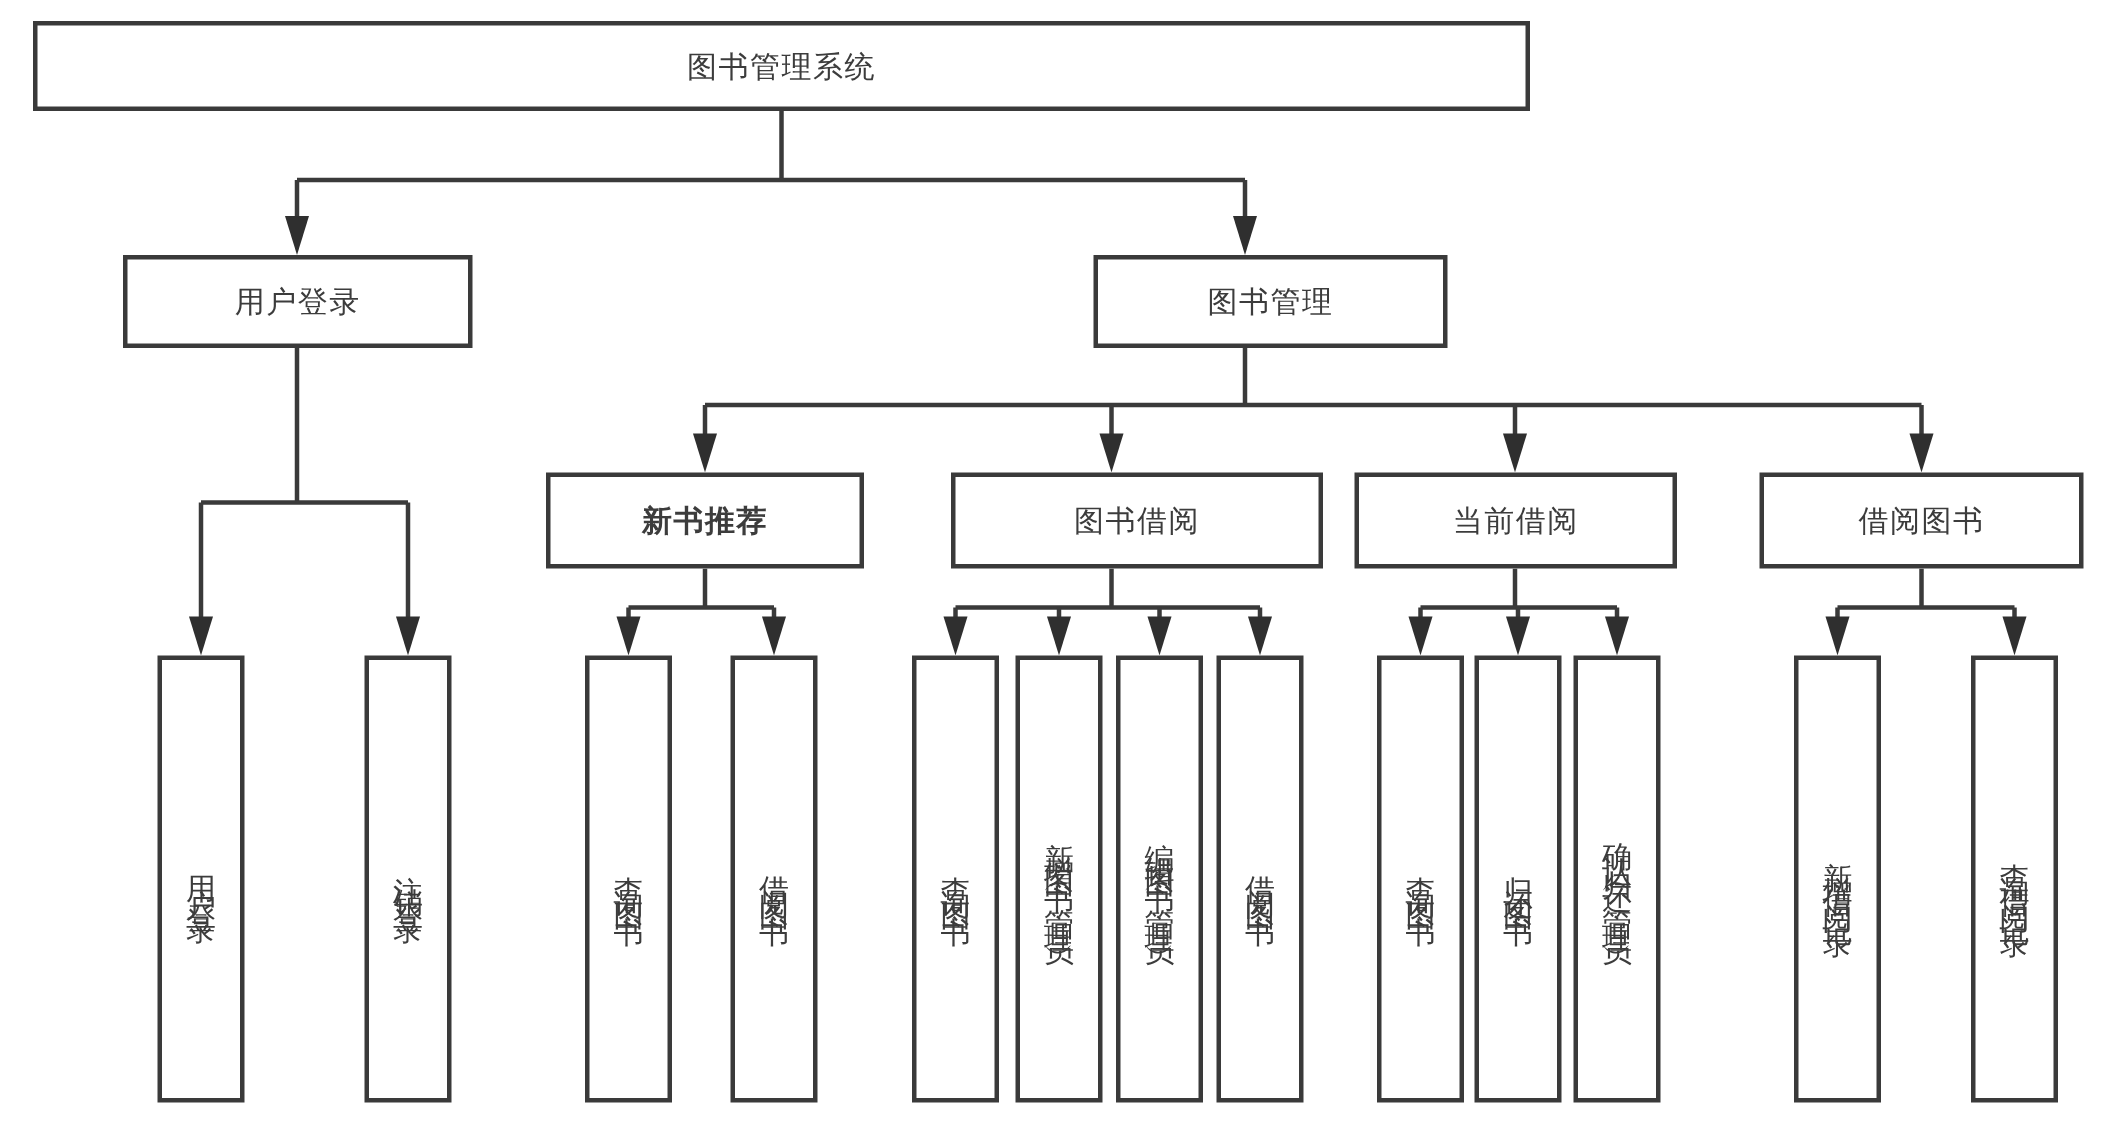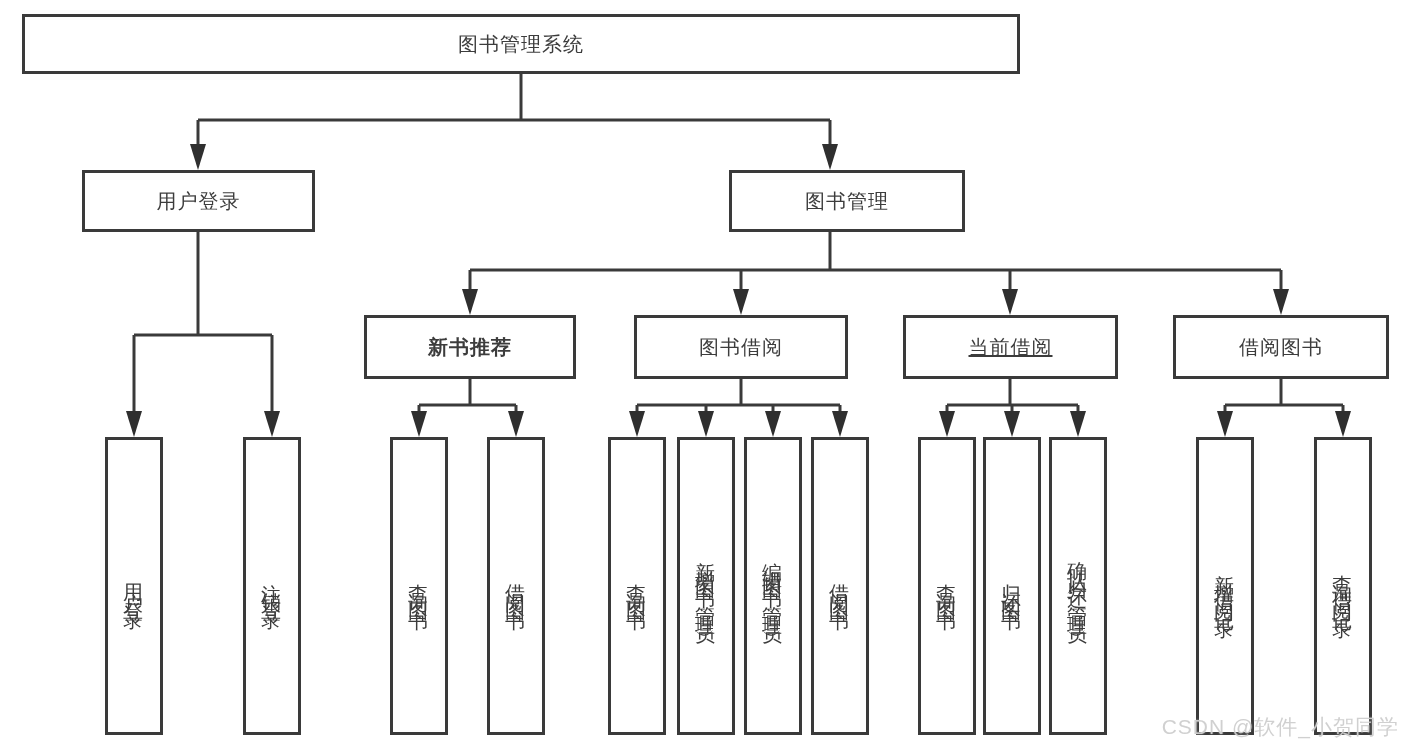--- a/index.html
+++ b/index.html
@@ -128,37 +128,36 @@
     <polygon points="1217,411 1233,411 1225,437"></polygon>
     <polygon points="1335,411 1351,411 1343,437"></polygon>
   </svg>
 
   <div class="box" style="left:22px; top:14px; width:998px; height:60px;">图书管理系统</div>
 
   <div class="box" style="left:82px; top:170px; width:233px; height:62px;">用户登录</div>
   <div class="box" style="left:712px; top:170px; width:236px; height:62px;margin-left:17px;">图书管理</div>
 
   <div class="box" style="left:364px; top:315px; width:212px; height:64px;font-weight:bold;">新书推荐</div>
-  <div class="box" style="left:634px; top:315px; width:214px; height:64px;">图书借阅</div>
-  <div class="box" style="left:903px; top:315px; width:215px; height:64px;text-decoration:underline;">当前借阅</div>
+  <div class="box" style="left:634px; top:315px; width:248px; height:64px;">图书借阅</div>
+  <div class="box" style="left:903px; top:315px; width:215px; height:64px;">当前借阅</div>
   <div class="box" style="left:1173px; top:315px; width:216px; height:64px;">借阅图书</div>
 
   <div class="box vbox" style="left:105px; top:437px; width:58px; height:298px;">用户登录</div>
   <div class="box vbox" style="left:243px; top:437px; width:58px; height:298px;">注销登录</div>
 
   <div class="box vbox" style="left:390px; top:437px; width:58px; height:298px;">查询图书</div>
   <div class="box vbox" style="left:487px; top:437px; width:58px; height:298px;">借阅图书</div>
 
   <div class="box vbox" style="left:608px; top:437px; width:58px; height:298px;">查询图书</div>
   <div class="box vbox" style="left:677px; top:437px; width:58px; height:298px;">新增图书（管理员）</div>
   <div class="box vbox" style="left:744px; top:437px; width:58px; height:298px;">编辑图书（管理员）</div>
   <div class="box vbox" style="left:811px; top:437px; width:58px; height:298px;">借阅图书</div>
 
   <div class="box vbox" style="left:918px; top:437px; width:58px; height:298px;">查询图书</div>
   <div class="box vbox" style="left:983px; top:437px; width:58px; height:298px;">归还图书</div>
   <div class="box vbox" style="left:1049px; top:437px; width:58px; height:298px;">确认归还（管理员）</div>
 
   <div class="box vbox" style="left:1196px; top:437px; width:58px; height:298px;">新增借阅记录</div>
   <div class="box vbox" style="left:1314px; top:437px; width:58px; height:298px;">查询借阅记录</div>
 
-  <div class="watermark">CSDN @软件_小贺同学</div>
 
 </div>
 
 </body></html>

